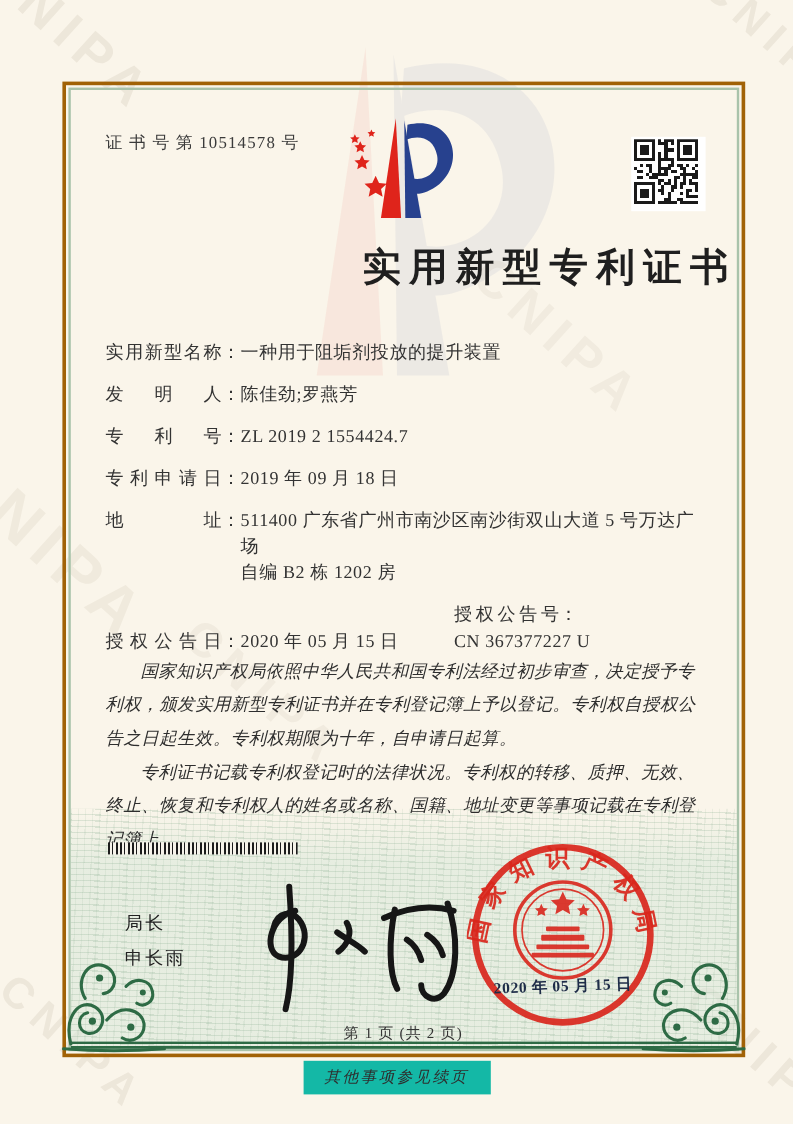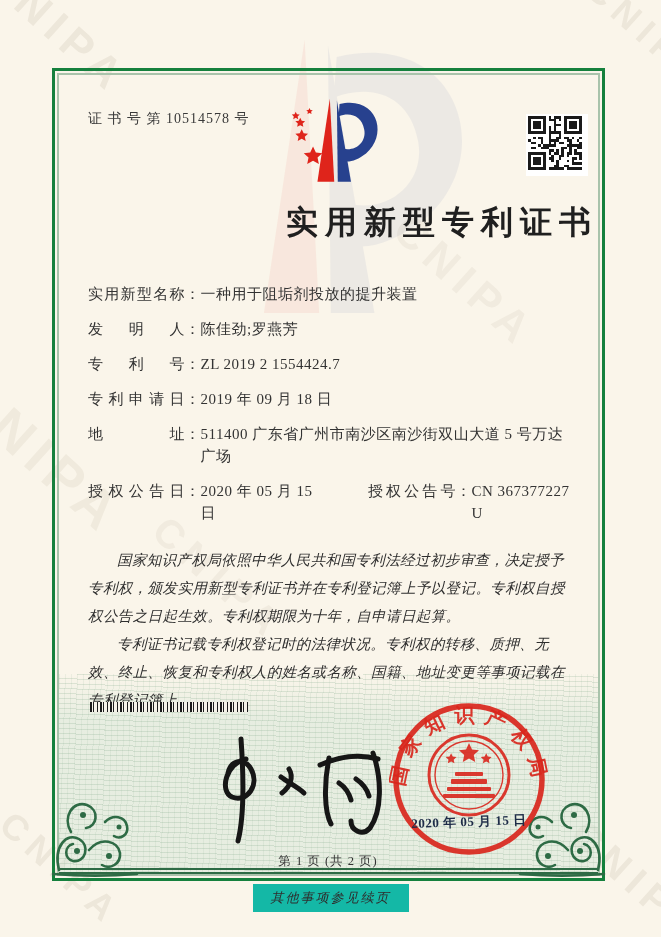--- a/index.html
+++ b/index.html
@@ -20,21 +20,22 @@
   .wm2{left:572px;top:12px;font-size:36px;}
   .wm3{left:-62px;top:424px;font-size:54px;color:rgba(128,112,82,0.08);}
   .wm4{left:378px;top:256px;font-size:44px;color:rgba(128,112,82,0.07);}
   .wm5{left:138px;top:556px;font-size:40px;color:rgba(128,112,82,0.07);}
   .wm6{left:556px;top:860px;font-size:40px;}
   .wm7{left:-14px;top:848px;font-size:36px;}
   .ghost-logo{position:absolute;left:150px;top:22px;width:350px;height:320px;opacity:0.06;}
   
   .frame{
     position:absolute;left:52px;top:68px;width:547px;height:807px;
-    border:3px solid #15803d;
+    border:3px solid #a16207;
+    padding-left:16px;
   }
   .frame-inner{position:absolute;inset:2px;border:2px solid #a9c3ab;}
   .content{position:absolute;inset:0;}
   
   .cert-no{position:absolute;left:29px;top:35px;font-size:14px;letter-spacing:1px;color:#3a3a3a;}
   .logo{position:absolute;left:224px;top:16px;width:106px;height:102px;}
   .qr{position:absolute;left:467px;top:39px;width:58px;height:58px;background:#fff;padding:2px;}
   .qr svg{display:block;width:54px;height:54px;}
   .title{
     position:absolute;left:0;right:0;top:126px;text-align:right;
@@ -42,21 +43,21 @@
   }
   
   .fields{position:absolute;left:29px;right:22px;top:208px;font-size:15px;color:#333;}
   .frow{display:flex;margin-bottom:13px;line-height:22px;letter-spacing:0.5px;}
   .flabel{white-space:nowrap;}
   .flabel-text{display:inline-block;width:97px;text-align:justify;text-align-last:justify;}
   .flabel-text.narrow{width:88px;}
   .fvalue{flex:1;}
   .grant-row{display:flex;align-items:flex-end;}
   .grant-row .pair{display:flex;}
-  .grant-row .pair.right{margin-left:46px;}
+  .grant-row .pair.right{margin-left:46px;flex-direction:column;}
   
   .paras{position:absolute;left:29px;right:26px;top:472px;}
   .paras p{
     margin:0;text-indent:2em;font-size:14.5px;line-height:1.93;
     font-style:italic;color:#2e2e2e;letter-spacing:0.4px;
   }
   
   .band{
     position:absolute;left:0;right:0;bottom:0;height:200px;
     background:
@@ -317,20 +318,21 @@
           <span class="fvalue">ZL 2019 2 1554424.7</span>
         </div>
         <div class="frow">
           <span class="flabel"><span class="flabel-text">专利申请日</span><span>：</span></span>
           <span class="fvalue">2019 年 09 月 18 日</span>
         </div>
         <div class="frow">
           <span class="flabel"><span class="flabel-text">地址</span><span>：</span></span>
           <span class="fvalue">
             <div>511400 广东省广州市南沙区南沙街双山大道 5 号万达广场</div>
+            <div>自编 B2 栋 1202 房</div>
           </span>
         </div>
         <div class="frow grant-row">
           <span class="pair">
             <span class="flabel"><span class="flabel-text">授权公告日</span><span>：</span></span>
             <span>2020 年 05 月 15 日</span>
           </span>
           <span class="pair right">
             <span class="flabel"><span class="flabel-text narrow">授权公告号</span><span>：</span></span>
             <span>CN 367377227 U</span>
@@ -338,20 +340,24 @@
         </div>
       </div>
 
       <div class="paras">
         <p>国家知识产权局依照中华人民共和国专利法经过初步审查，决定授予专利权，颁发实用新型专利证书并在专利登记簿上予以登记。专利权自授权公告之日起生效。专利权期限为十年，自申请日起算。</p>
         <p>专利证书记载专利权登记时的法律状况。专利权的转移、质押、无效、终止、恢复和专利权人的姓名或名称、国籍、地址变更等事项记载在专利登记簿上。</p>
       </div>
 
       <div class="barcode"></div>
 
+      <div class="officer">
+        <div>局长</div>
+        <div>申长雨</div>
+      </div>
 
       <svg class="signature" viewBox="0 0 218 128">
         <g stroke="#161616" stroke-width="5" fill="none" stroke-linecap="round" stroke-linejoin="round">
           <path d="M54,32 C34,36 27,64 40,70 C55,76 68,58 59,42 C52,30 39,33 36,46"></path>
           <path d="M49,12 C51,40 53,86 46,114"></path>
           <path d="M97,42 C102,50 98,60 90,66"></path>
           <path d="M89,50 C97,56 106,60 112,66"></path>
           <path d="M128,38 C148,29 168,27 186,32"></path>
           <path d="M137,31 C132,56 132,84 139,97"></path>
           <path d="M181,26 C190,52 190,84 178,101 C170,110 159,103 159,94"></path>

